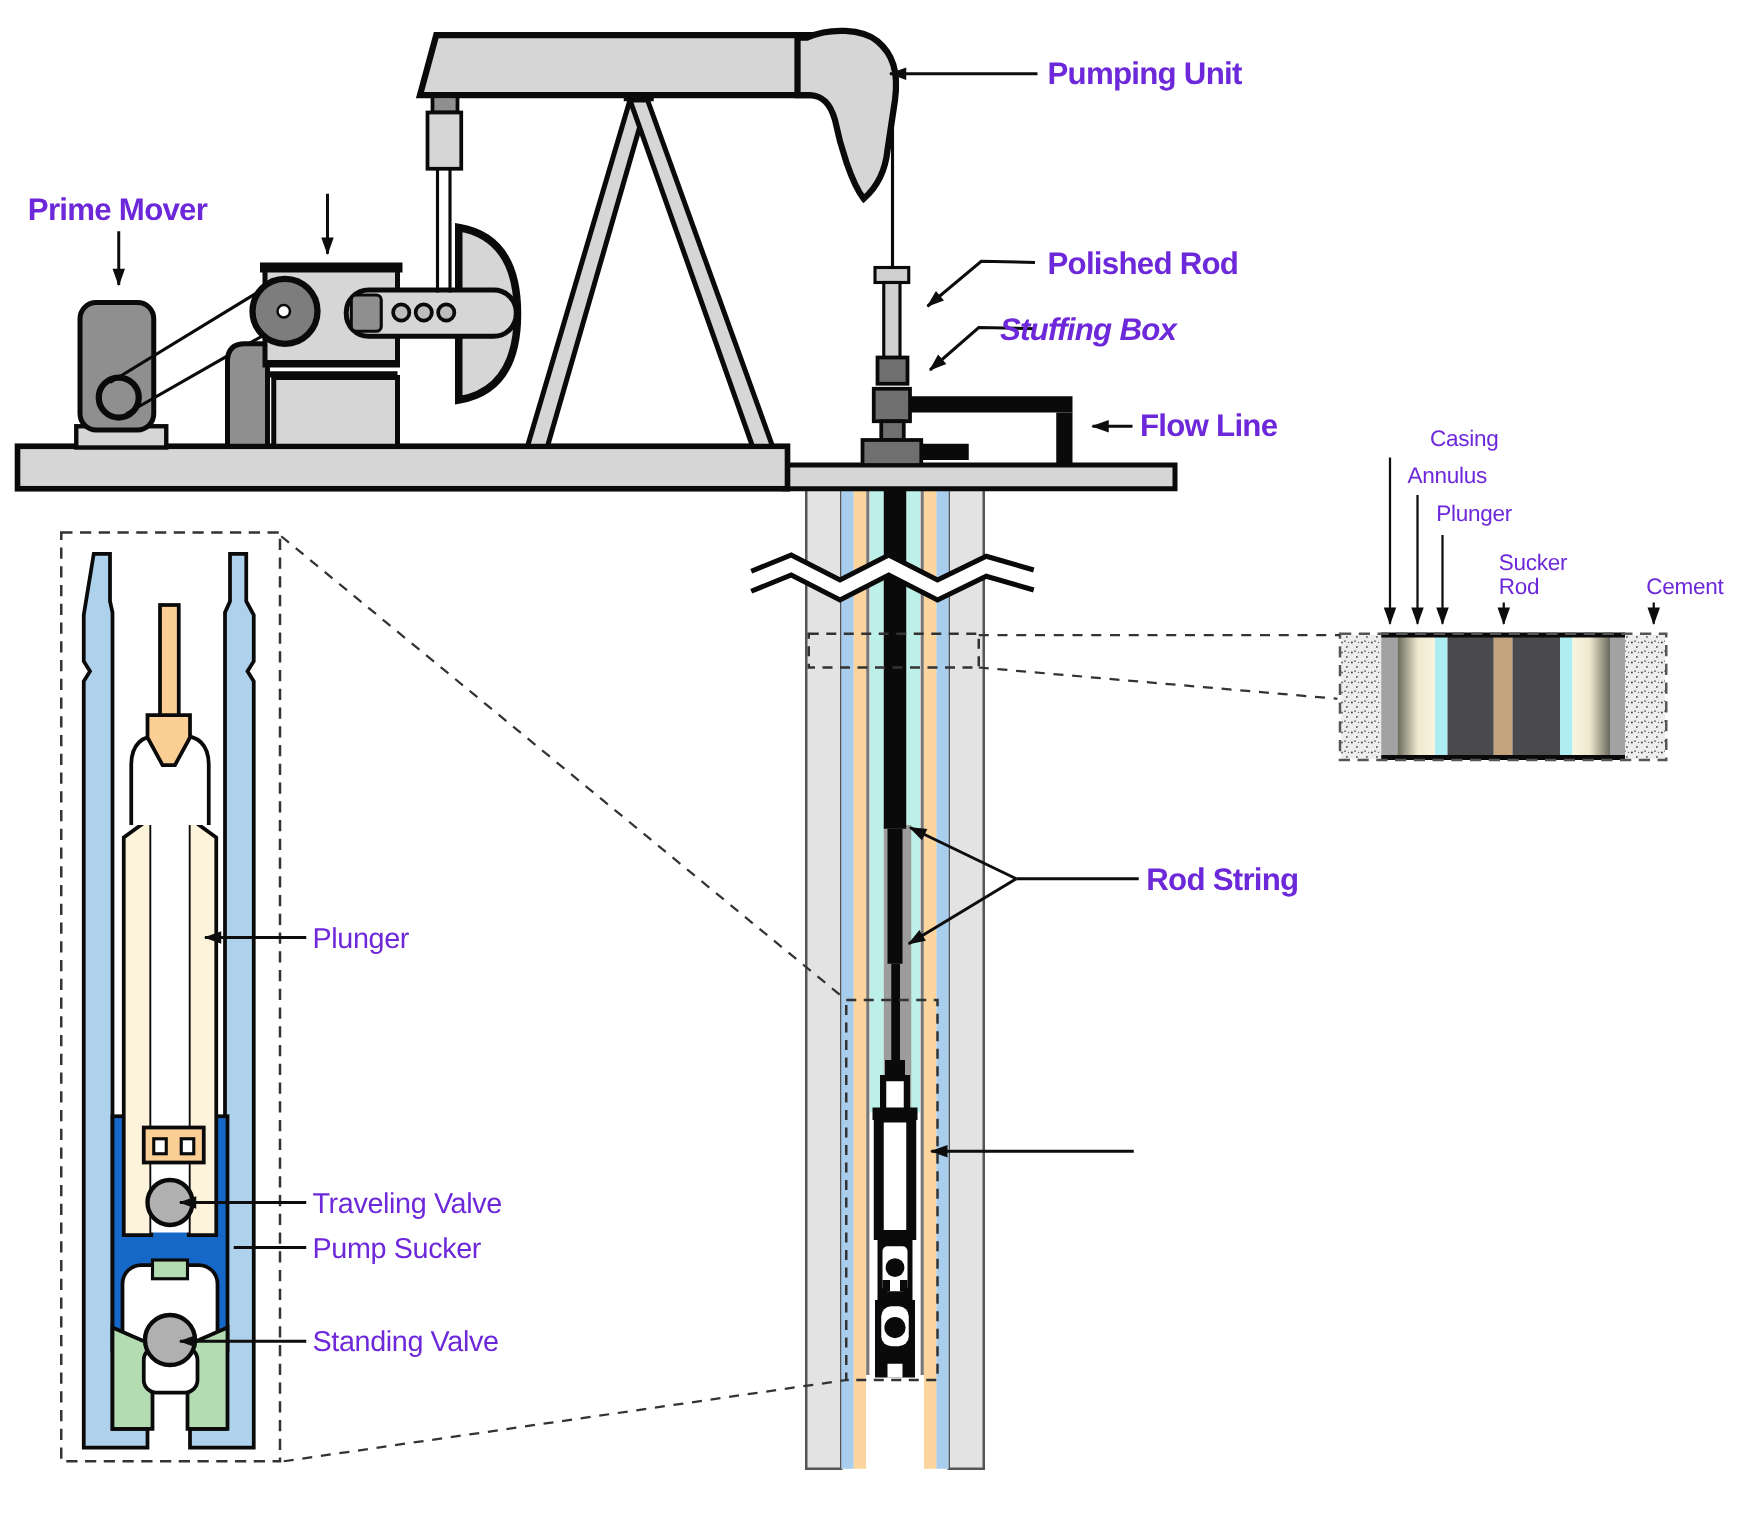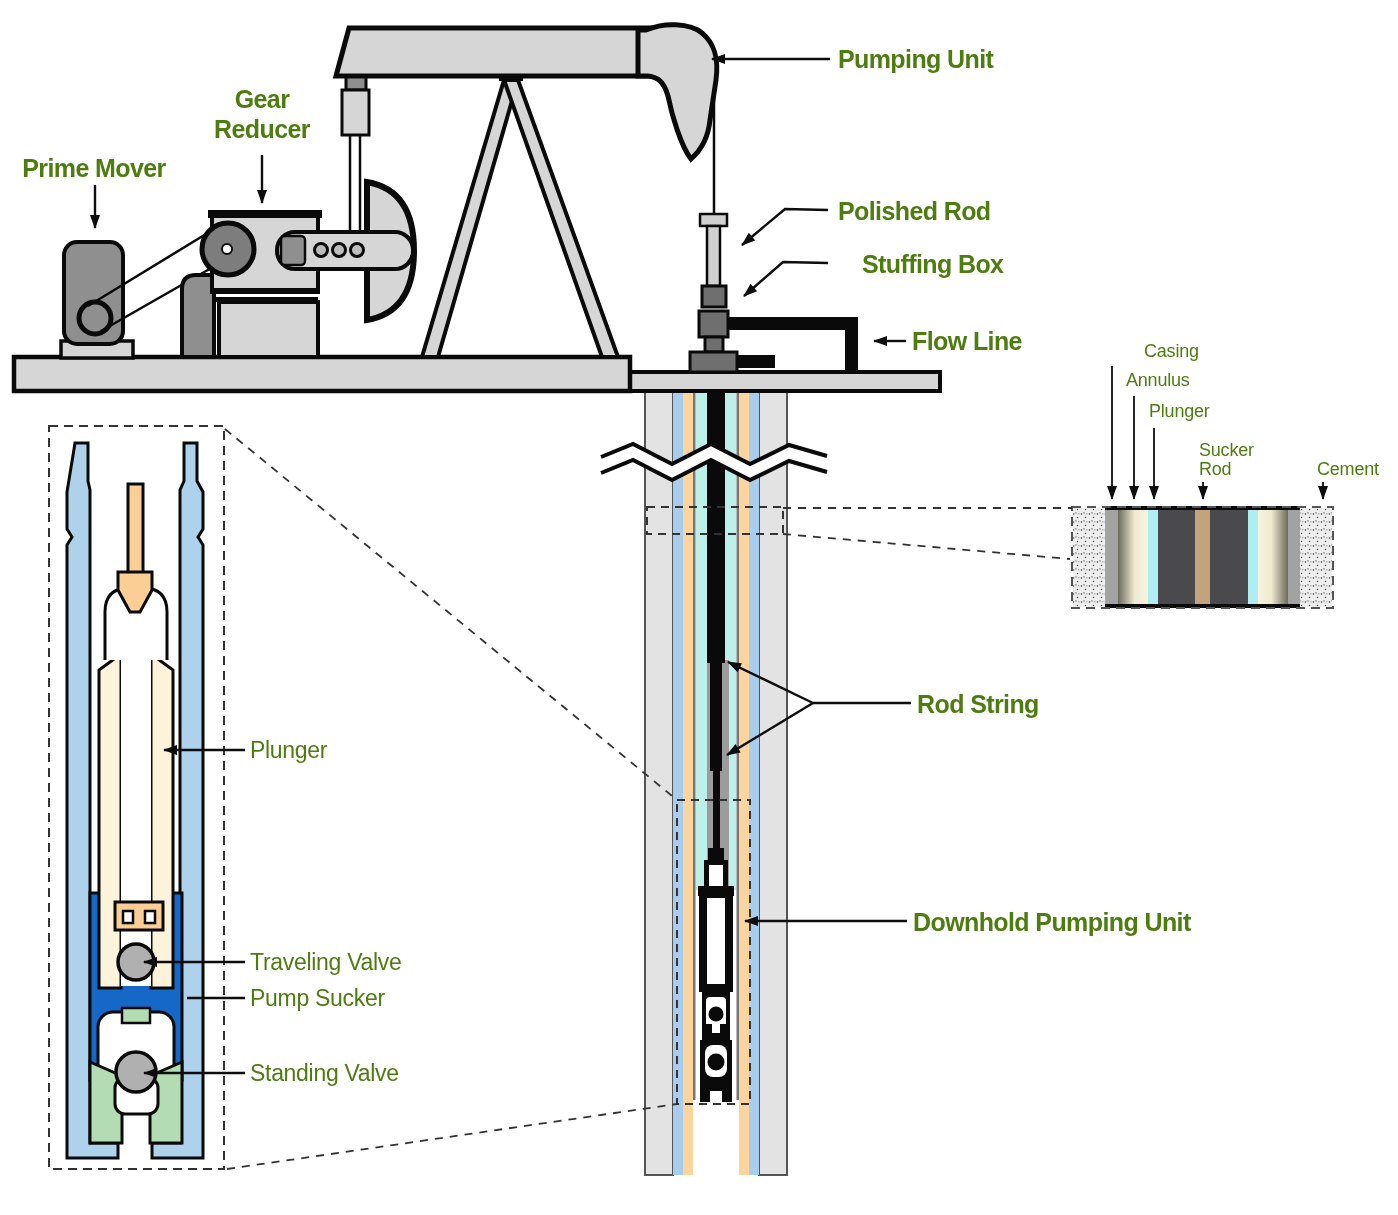--- a/index.html
+++ b/index.html
@@ -1,19 +1,19 @@
 <!DOCTYPE html>
 <html><head>
 <meta charset="utf-8">
 <style>
   html,body{margin:0;padding:0;background:#fff;}
   .stage{position:relative;width:1398px;height:1215px;background:#fff;overflow:hidden;
          font-family:"Liberation Sans",sans-serif;}
   .stage svg{position:absolute;left:0;top:0;}
-  .lbl{position:absolute;color:#4d7c0f;white-space:pre-line;}
+  .lbl{position:absolute;color:#6d28d9;white-space:pre-line;}
   .lb{font-weight:700;font-size:25px;letter-spacing:-0.6px;line-height:1.2;}
   .lm{font-weight:400;font-size:23px;letter-spacing:-0.3px;}
   .ls{font-weight:400;font-size:18px;letter-spacing:-0.2px;line-height:1.05;}
   .ctr{text-align:center;}
 </style>
 </head>
 <body>
 
 <div class="stage">
 <svg width="1398" height="1215" viewBox="0 0 1398 1215">
@@ -214,27 +214,25 @@
   <g stroke="#0d0d0d" stroke-width="1.8" fill="none">
     <line x1="1112" y1="366" x2="1112" y2="499" marker-end="url(#ah)"></line>
     <line x1="1134" y1="396" x2="1134" y2="499" marker-end="url(#ah)"></line>
     <line x1="1154" y1="428" x2="1154" y2="499" marker-end="url(#ah)"></line>
     <line x1="1203" y1="482" x2="1203" y2="499" marker-end="url(#ah)"></line>
     <line x1="1323" y1="482" x2="1323" y2="499" marker-end="url(#ah)"></line>
   </g>
 </svg>
 
   <div class="lbl lb ctr" style="left:10px;top:153px;width:168px;">Prime Mover</div>
-  <div class="lbl lb ctr" style="left:197px;top:84px;width:130px;">Gear Reducer</div>
   <div class="lbl lb" style="left:838px;top:44px;">Pumping Unit</div>
   <div class="lbl lb" style="left:838px;top:196px;">Polished Rod</div>
-  <div class="lbl lb" style="left:862px;top:249px;">Stuffing Box</div>
+  <div class="lbl lb" style="left:800px;top:249px;font-style:italic;">Stuffing Box</div>
   <div class="lbl lb" style="left:912px;top:326px;">Flow Line</div>
   <div class="lbl lb" style="left:917px;top:689px;">Rod String</div>
-  <div class="lbl lb" style="left:913px;top:907px;">Downhold Pumping Unit</div>
   <div class="lbl lm" style="left:250px;top:737px;">Plunger</div>
   <div class="lbl lm" style="left:250px;top:949px;">Traveling Valve</div>
   <div class="lbl lm" style="left:250px;top:985px;">Pump Sucker</div>
   <div class="lbl lm" style="left:250px;top:1060px;text-align:right;">Standing Valve</div>
   <div class="lbl ls" style="left:1104px;top:342px;margin-left:40px;">Casing</div>
   <div class="lbl ls" style="left:1126px;top:371px;">Annulus</div>
   <div class="lbl ls" style="left:1149px;top:402px;">Plunger</div>
   <div class="lbl ls" style="left:1199px;top:441px;width:64px;">Sucker Rod</div>
   <div class="lbl ls" style="left:1317px;top:460px;">Cement</div>
 </div>

